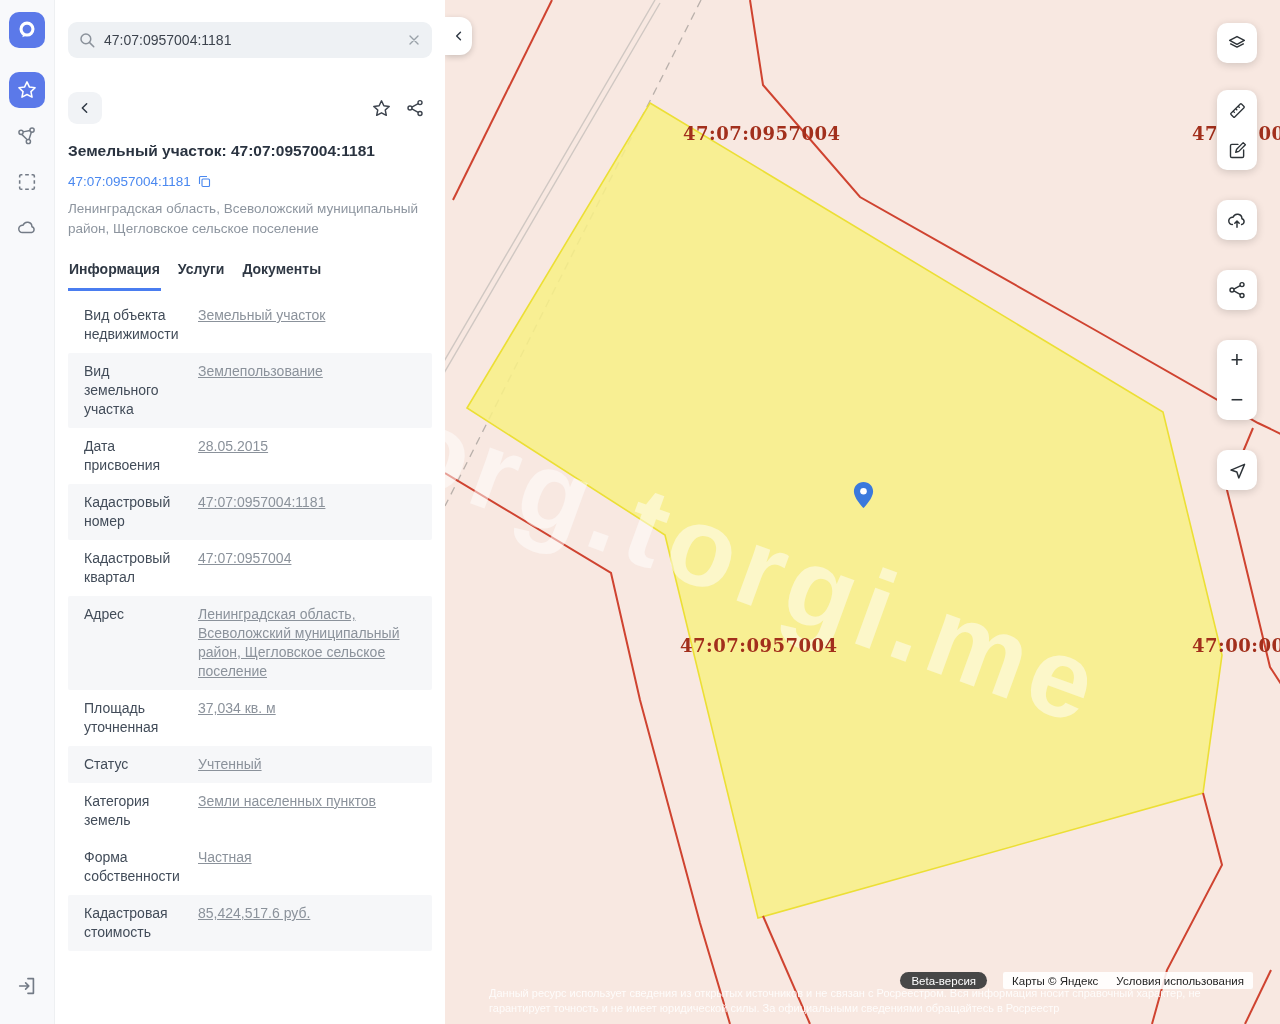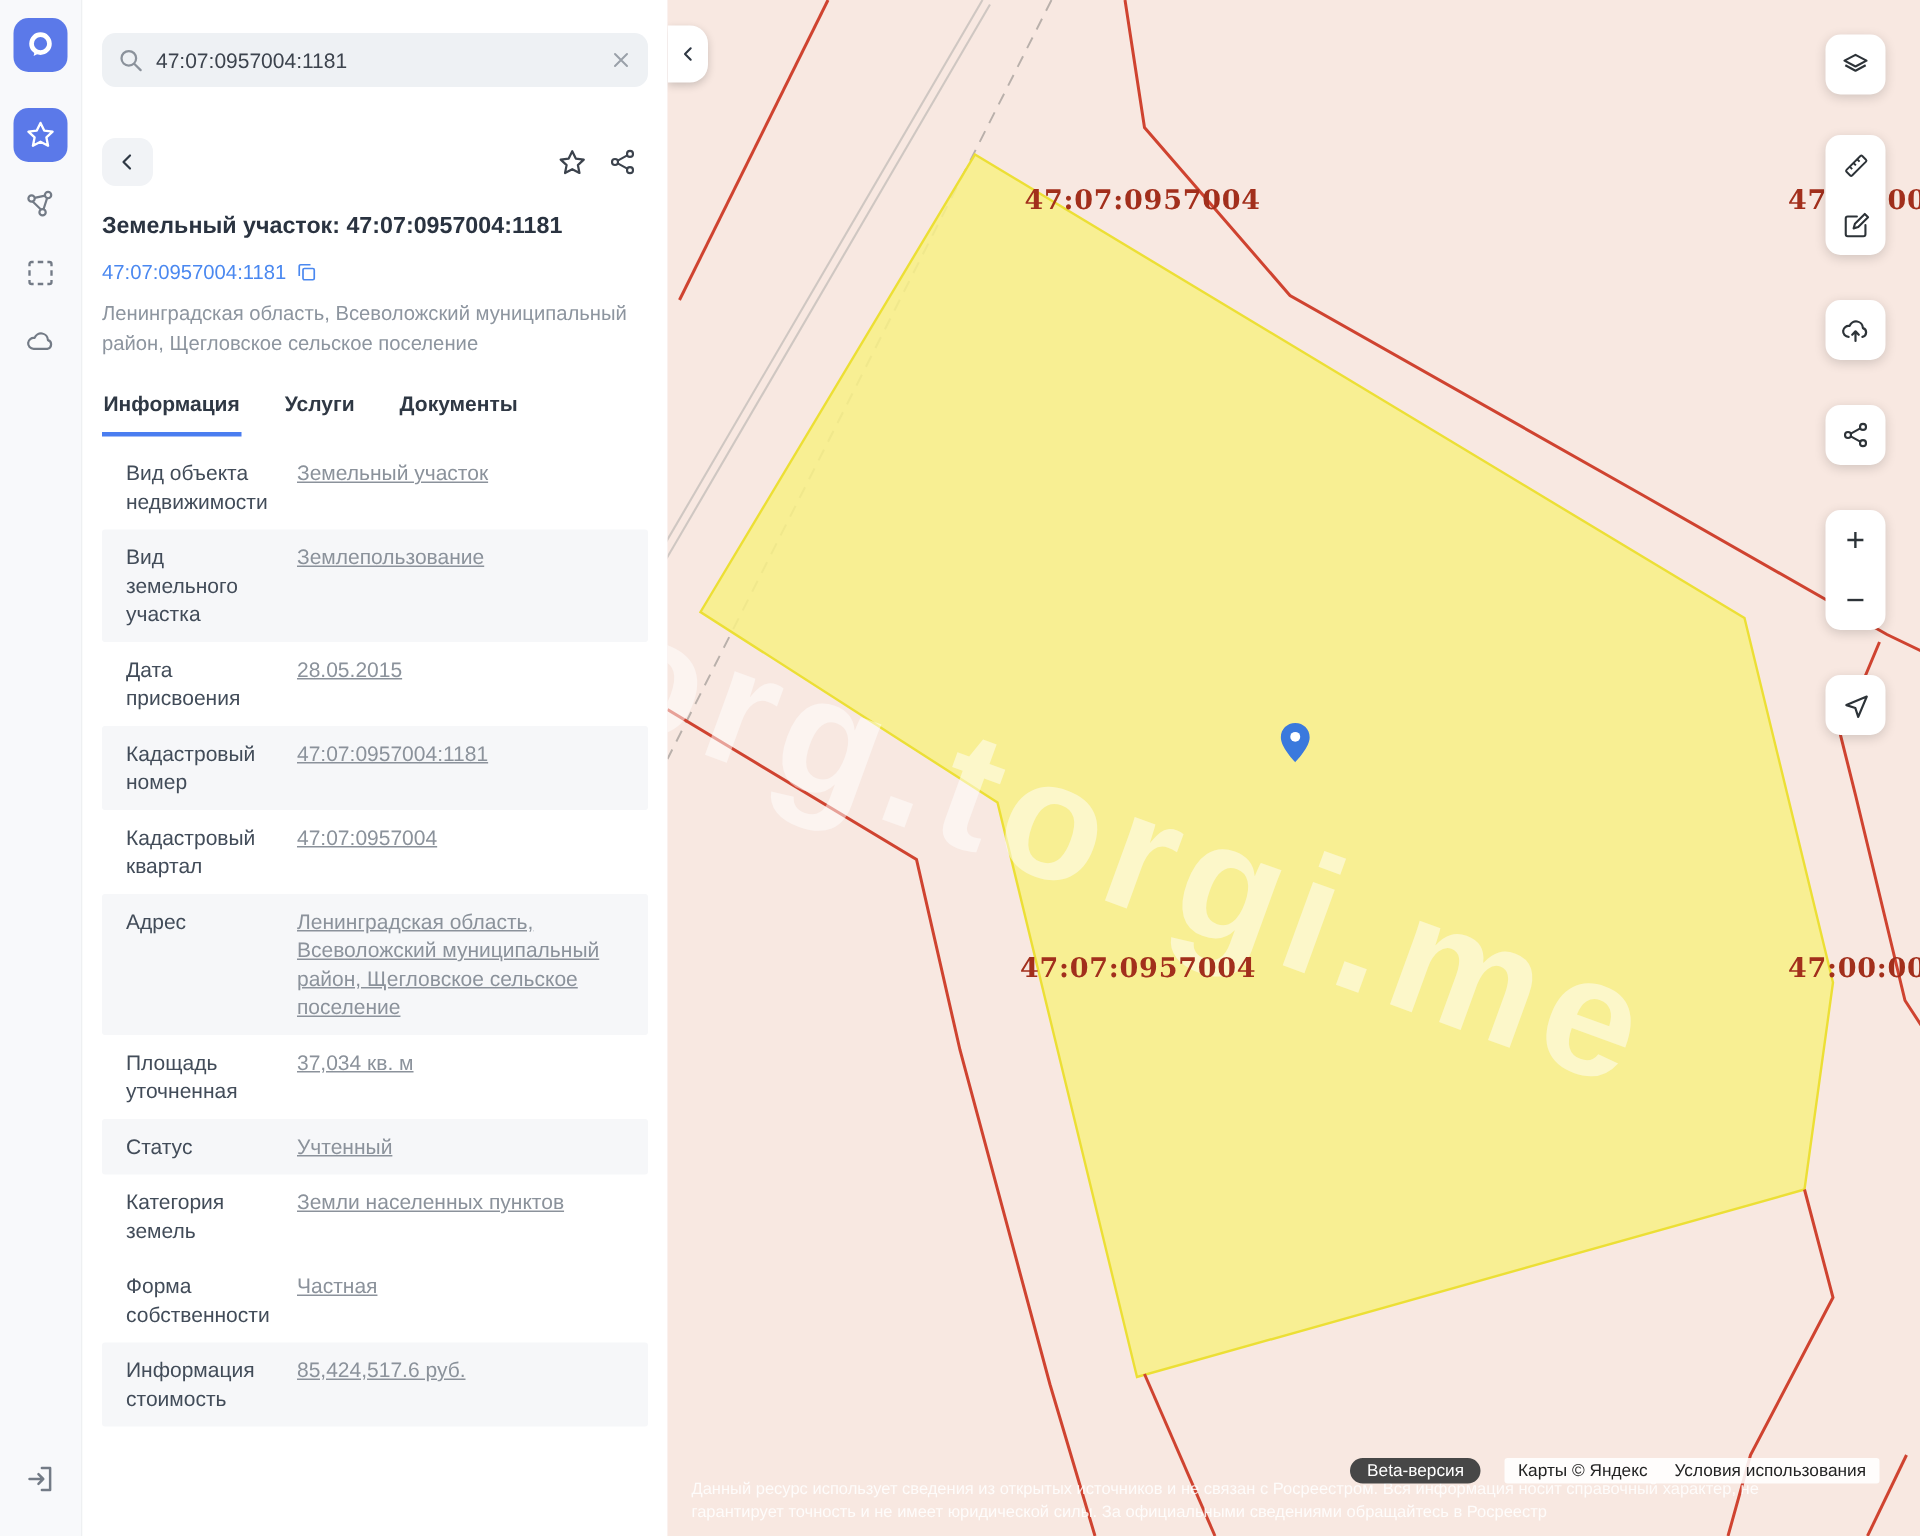--- a/index.html
+++ b/index.html
@@ -28,21 +28,21 @@
   .panel-head { display:flex; align-items:center; margin:34px 13px 0 13px; }
   .backbtn { width:34px; height:32px; border:none; background:#f1f3f6; border-radius:9px;
              display:flex; align-items:center; justify-content:center; cursor:pointer; }
   .panel-head .grow { flex:1; }
   .iconbtn { width:34px; height:32px; border:none; background:transparent; border-radius:9px;
              display:flex; align-items:center; justify-content:center; cursor:pointer; }
   .title { margin:18px 13px 0 13px; font-size:15.5px; font-weight:700; color:#2a3340; }
   .cadlink { margin:14px 13px 0 13px; display:flex; align-items:center; gap:6px; }
   .cadlink a { font-size:13.5px; color:#4a88f0; text-decoration:none; }
   .addr { margin:10px 13px 0 13px; font-size:13.5px; line-height:20px; color:#8d959f; }
-  .tabs { margin:16px 13px 0 13px; display:flex; gap:28px; }
+  .tabs { margin:16px 13px 0 13px; display:flex; gap:16px; }
   .tab { border:none; background:transparent; font-size:14px; font-weight:700; color:#2f3844;
          padding:6px 1px 11px; cursor:pointer; border-bottom:3px solid transparent;
          font-family:"Liberation Sans",sans-serif;}
   .tab.active { border-bottom-color:#4a7df0; }
   .info-table { margin:6px 13px 0 13px; }
   .irow { display:flex; padding:9px 16px; border-radius:2px; }
   .irow.alt { background:#f6f7f9; }
   .ilabel { flex:0 0 114px; font-size:14px; line-height:19px; color:#424c59; padding-right:14px; }
   .ivalue { flex:1; font-size:14px; line-height:19px; color:#8b929b;text-decoration:underline; }
 
@@ -69,21 +69,21 @@
   .mapbtn-group .mapbtn { box-shadow:none; background:transparent; }
   .gap-lg { height:27px; } .gap-xl { height:30px; }
   .zoomtxt { font-size:22px; color:#2d3338; line-height:1; }
   .attribution { position:absolute; right:27px; bottom:35px; z-index:6; display:flex;
                  align-items:center; gap:16px; }
   .betapill { background:#474747; color:#fff; font-size:11.5px; padding:2.5px 11px;
               border-radius:10px; }
   .attrbar { background:rgba(255,255,255,0.88); border-radius:2px; padding:2.5px 9px;
              display:flex; gap:18px; font-size:11.5px; color:#232323; }
   .attrbar span { cursor:pointer; }
-  .disclaimer { position:absolute; left:16px; bottom:8px; z-index:5; width:780px;
+  .disclaimer { position:absolute; left:44px; bottom:8px; z-index:5; width:780px;
                 font-size:11px; line-height:15px; color:rgba(255,255,255,0.85); }
 </style>
 </head>
 <body>
 
 <div class="app">
 
   <aside class="rail">
     <div class="logo">
       <svg width="22" height="22" viewBox="0 0 24 24" fill="none">
@@ -210,21 +210,21 @@
         </div>
         <div class="irow">
           <div class="ilabel">Категория земель</div>
           <div class="ivalue">Земли населенных пунктов</div>
         </div>
         <div class="irow">
           <div class="ilabel">Форма собственности</div>
           <div class="ivalue">Частная</div>
         </div>
         <div class="irow alt">
-          <div class="ilabel">Информация стоимость</div>
+          <div class="ilabel">Кадастровая стоимость</div>
           <div class="ivalue">85,424,517.6 руб.</div>
         </div>
       </div>
   </section>
 
   <main class="map">
 
     <svg class="base" width="835" height="1024" viewBox="0 0 835 1024">
       <rect x="0" y="0" width="835" height="1024" fill="#f8e8e1"></rect>
 

